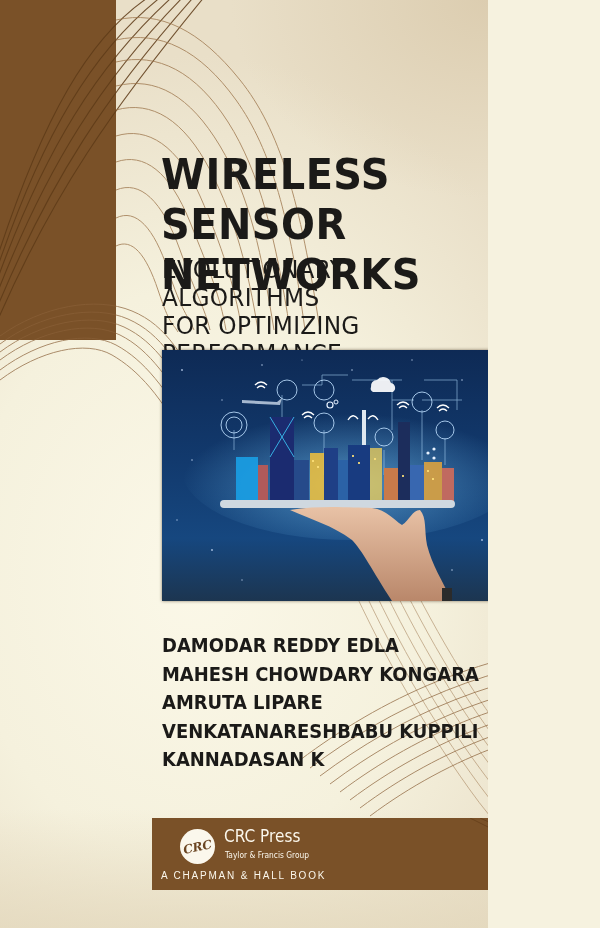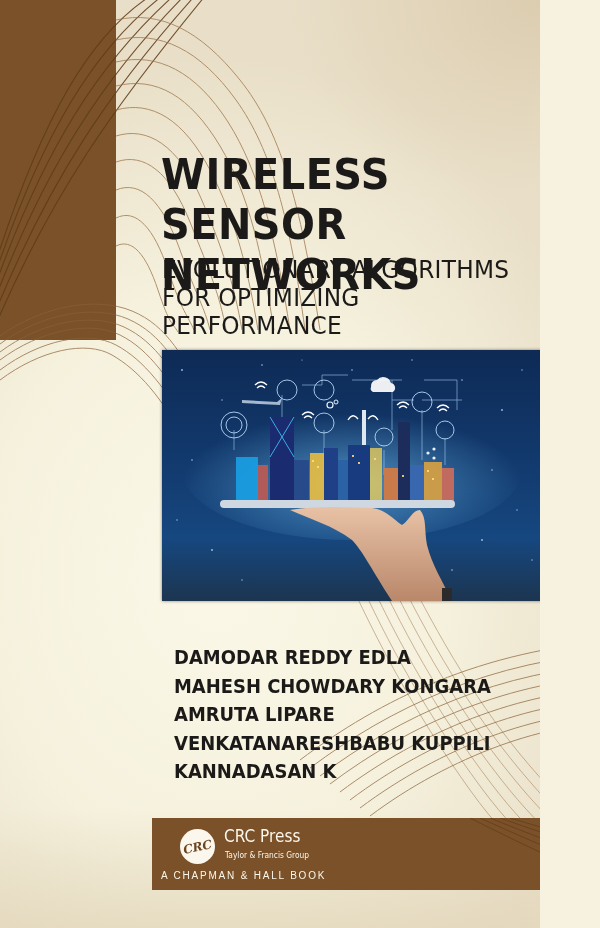--- a/index.html
+++ b/index.html
@@ -1,18 +1,18 @@
 <!DOCTYPE html>
 <html><head>
 <meta charset="utf-8">
 <style>
   html, body { margin:0; padding:0; }
   body { width:600px; height:928px; overflow:hidden; background:#f6f2df; }
   .cover {
-    position:relative; width:540px; height:928px; overflow:hidden;
+    position:relative; width:488px; height:928px; overflow:hidden;
     background:
       radial-gradient(ellipse 420px 520px at 40% 62%, #fbf8e8 0%, #f5f1dd 55%, #e9dfc8 100%),
       #f3eedb;
     font-family:"Liberation Sans", "DejaVu Sans", sans-serif;
   }
   .top-right-shade {
     position:absolute; right:0; top:0; width:260px; height:200px;
     background:radial-gradient(ellipse at 100% 0%, #dccdb0 0%, rgba(220,205,176,0) 70%);
   }
   .bottom-shade {
@@ -36,21 +36,21 @@
     font-size:25px; line-height:28px; letter-spacing:0.3px;
     color:#1b1a18; transform:scaleX(0.93); transform-origin:left top;
   }
   .photo {
     position:absolute; left:162px; top:350px; width:383px; height:251px;
     overflow:hidden; box-shadow:0 0 3px rgba(60,40,20,0.6);
     background:linear-gradient(to bottom, #0e2a55 0%, #123a6e 45%, #16477f 75%, #1c3550 100%);
   }
   .photo svg { position:absolute; left:0; top:0; }
   .authors {
-    position:absolute; left:162px; top:632px; margin:12px; padding:0; list-style:none;
+    position:absolute; left:162px; top:632px; margin:0; padding:0; list-style:none;
   }
   .authors li {
     font-family:"DejaVu Sans", sans-serif; font-weight:bold;
     font-size:19.5px; line-height:28.6px; color:#1b1a18;
     transform:scaleX(0.92); transform-origin:left top; white-space:nowrap;
   }
   .publisher-band {
     position:absolute; left:152px; top:818px; width:448px; height:72px;
     background:#7a5128;
   }

